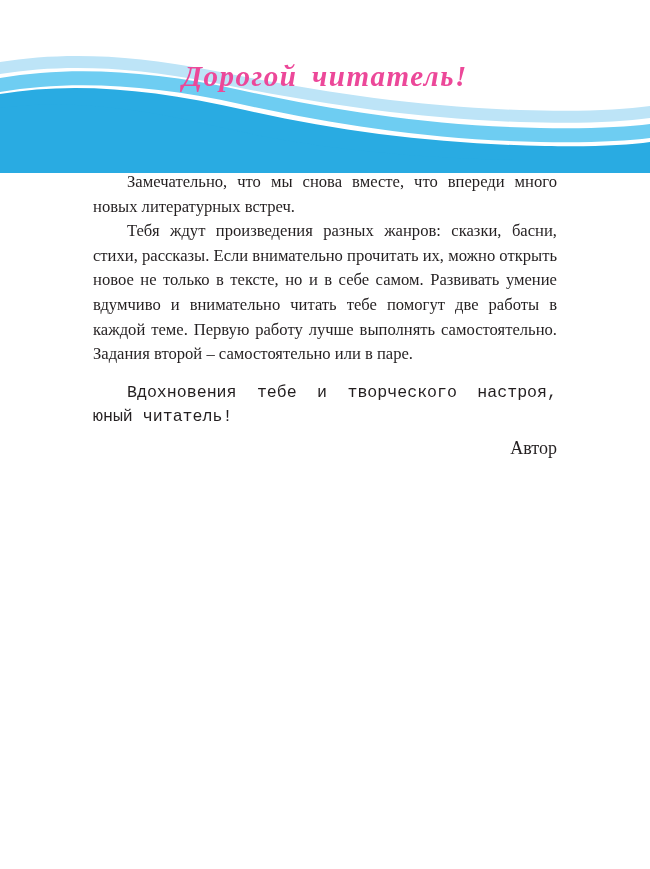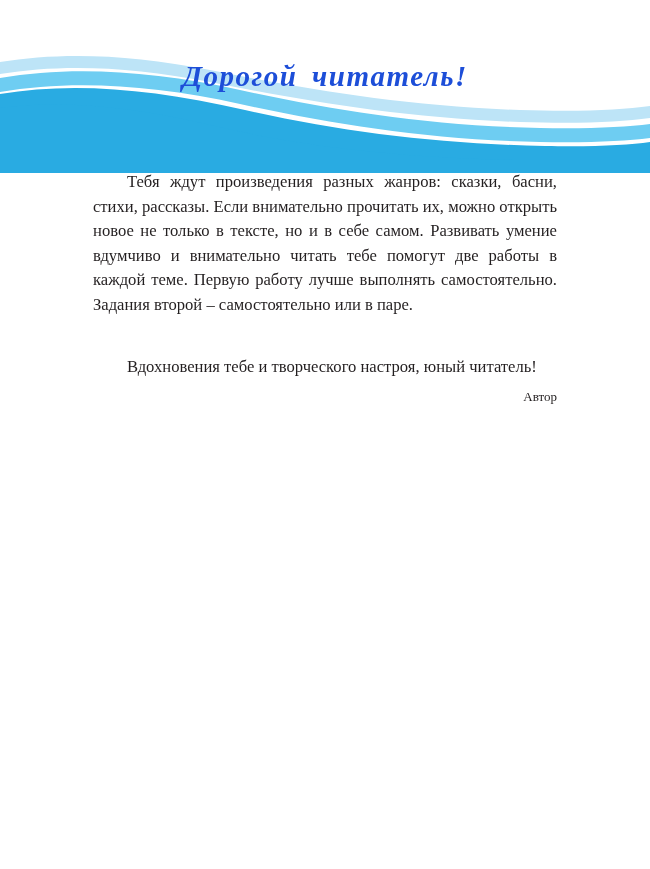--- a/index.html
+++ b/index.html
@@ -35,45 +35,46 @@
     position: absolute;
     top: 60px;
     left: 0;
     width: 650px;
     text-align: center;
     font-family: "Liberation Serif", serif;
     font-style: italic;
     font-weight: bold;
     font-size: 29px;
     letter-spacing: 1.5px;
-    color: #1d4ed8;
+    color: #ec4899;
     word-spacing: 6px;
   }
   .content {
     position: absolute;
     top: 170px;
     left: 93px;
     width: 464px;
   }
   .para {
     margin: 0 0 0 0;
     font-size: 16.6px;
     line-height: 24.6px;
     color: #231f20;
     text-align: justify;
     text-indent: 34px;
     text-align-last: left;
     hyphens: manual;
   }
   .para.gap-before {
-    margin-top: 37px;
+    margin-top: 14px;
+    font-family: Liberation Mono, monospace;
   }
   .signature {
     margin-top: 6px;
-    font-size: 13px;
+    font-size: 18px;
     line-height: 24.6px;
     color: #231f20;
     text-align: right;
   }
 </style>
 </head>
 <body>
 
 <div class="page">
 
@@ -82,18 +83,19 @@
       <path d="M0,14 C60,4 130,6 210,22 C300,40 400,58 520,62 C580,64 620,62 650,58 L650,70 C620,74 580,76 520,74 C400,70 300,52 210,34 C130,18 60,16 0,26 Z" fill="#bde4f7"></path>
       <path d="M0,30 C70,18 150,22 240,42 C330,62 430,78 540,80 C590,81 625,79 650,76 L650,90 C625,93 590,95 540,94 C430,92 330,76 240,56 C150,36 70,32 0,44 Z" fill="#6ecdf2"></path>
       <path d="M0,46 C70,34 150,40 245,62 C340,84 440,96 545,98 C595,99 628,97 650,94 L650,125 L0,125 Z" fill="#29abe2"></path>
       <path d="M0,60 C60,52 130,58 215,78 C300,98 400,110 520,112 L520,125 L0,125 Z" fill="#29abe2"></path>
     </svg>
   </div>
 
   <div class="title">Дорогой  читатель!</div>
 
   <div class="content">
+    <p class="para">Замечательно, что мы снова вместе, что впереди много новых литературных встреч.</p>
     <p class="para">Тебя ждут произведения разных жанров: сказки, басни, стихи, рассказы. Если внимательно прочитать их, можно открыть новое не только в тексте, но и в себе самом. Развивать умение вдумчиво и внимательно читать тебе помогут две работы в каждой теме. Первую работу лучше выполнять самостоятельно. Задания второй – самостоятельно или в паре.</p>
     <p class="para gap-before">Вдохновения тебе и творческого настроя, юный читатель!</p>
     <div class="signature">Автор</div>
   </div>
 
 </div>
 
 </body></html>

